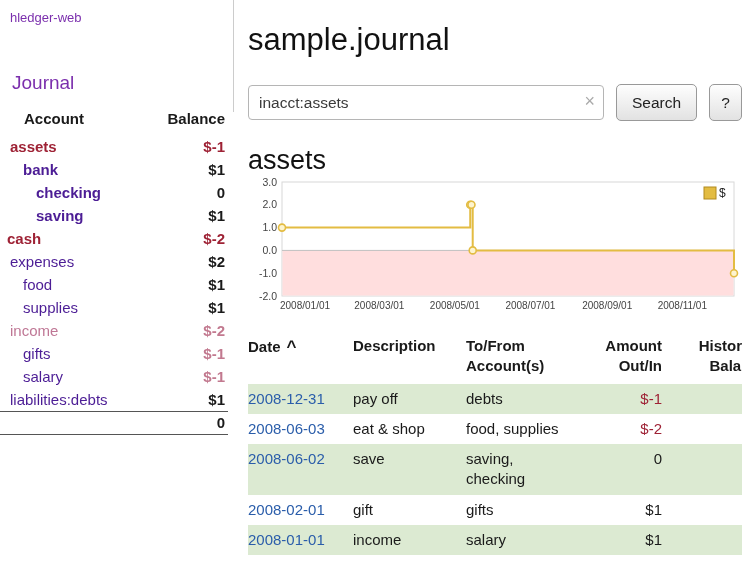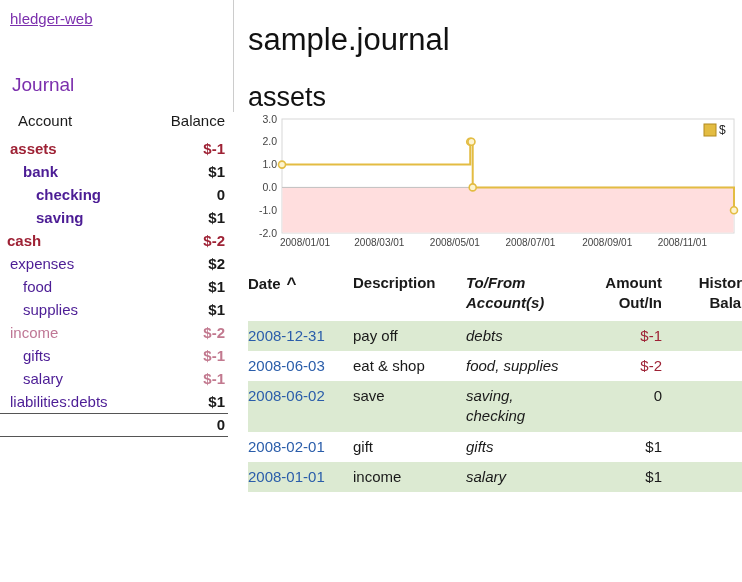--- a/index.html
+++ b/index.html
@@ -1,25 +1,25 @@
 <!DOCTYPE html>
 <html><head>
 <meta charset="utf-8">
 <style>
   html,body{margin:0;padding:0;width:742px;height:582px;background:#fff;overflow:hidden;
     font-family:"Liberation Sans",sans-serif;color:#1a1a1a;}
   a{text-decoration:none;cursor:pointer;}
 
   
   #sidebar{position:absolute;left:0;top:0;width:240px;}
-  .brand{display:block;margin:10px 0 0 10px;font-size:15px;color:#7b2fad;text-decoration:underline;}
+  .brand{display:block;margin:10px 0 0 10px;font-size:13px;color:#7b2fad;}
   .journal-link{display:block;margin:47px 0 0 12px;font-size:19px;color:#7b2fad;}
   .divider{position:absolute;left:233px;top:0;width:1px;height:112px;background:#cccccc;}
   table.accounts{margin-top:14px;border-collapse:collapse;width:228px;font-size:15px;table-layout:fixed;}
-  table.accounts th{font-weight:400;text-align:left;padding:2px 0 8px 18px;}
+  table.accounts th{font-weight:700;text-align:left;padding:2px 0 8px 24px;}
   table.accounts th.num{text-align:right;padding-right:3px;}
   table.accounts td{padding:3px 0;white-space:nowrap;overflow:hidden;}
   table.accounts td.num{text-align:right;font-weight:700;padding-right:3px;}
   table.accounts tfoot td{border-top:1px solid #555;border-bottom:1px solid #555;
     font-weight:400;padding:2px 3px 3px 0;}
   .a-purple{color:#4c1d95;} .a-maroon{color:#9e2235;} .a-rose{color:#bf7795;}
   .b-dark{color:#1a1a1a;} .b-maroon{color:#9e2235;} .b-rose{color:#c2798f;}
   .bold{font-weight:700;}
 
   
@@ -35,21 +35,21 @@
   .btn.help{padding:0 11px;}
   h2.account-heading{font-size:27px;font-weight:400;margin:24px 0 0;color:#111;}
   .chart-label{font-size:15px;font-weight:700;margin:16px 0 2px;}
 
   
   table.register{border-collapse:collapse;width:492px;font-size:15px;margin-top:10px;table-layout:fixed;}
   table.register th{font-weight:700;text-align:left;vertical-align:top;padding:4px 8px 7px 0;line-height:1.35;}
   table.register td{vertical-align:top;padding:5px 8px 5px 0;line-height:1.35;}
   table.register th.num,table.register td.num{text-align:right;padding-right:3px;}
   table.register tr.hl{background:#dcead2;}
-  .w-date{width:97px;} .w-desc{width:105px;} .w-acct{width:108px;font-style:italic;} .w-amt{width:80px;} .w-bal{width:102px;}
+  .w-date{width:97px;} .w-desc{width:105px;} .w-acct{width:108px;} .w-amt{width:80px;} .w-bal{width:102px;}
   .date-link{color:#2a5daa;}
   .neg{color:#9e2235;}
   .sort-caret{font-weight:700;font-size:17px;margin-left:6px;}
 </style>
 </head>
 <body>
 
 <div id="sidebar">
   <a class="brand">hledger-web</a>
   <a class="journal-link">Journal</a>
@@ -117,20 +117,28 @@
       </tr>
     </tfoot>
   </table>
 </div>
 
 <div class="divider"></div>
 
 <div id="main">
   <h1 class="page-title">sample.journal</h1>
 
+  <div class="search-row">
+    <div class="search-box">
+      <input class="search-input" value="inacct:assets" style="">
+      <span class="clear-icon">×</span>
+    </div>
+    <button class="btn">Search</button>
+    <button class="btn help">?</button>
+  </div>
 
   <h2 class="account-heading">assets</h2>
 
   <svg width="492" height="142" viewBox="0 0 492 142">
       <rect x="34" y="6" width="452" height="114" fill="#ffffff" stroke="#d8d8d8"></rect>
       <rect x="34.5" y="74.39999999999999" width="451" height="45.10000000000001" fill="#ffdede"></rect>
       <line x1="34" x2="486" y1="74.39999999999999" y2="74.39999999999999" stroke="#c0c0c0"></line>
       <text x="29" y="9.5" text-anchor="end" font-size="10.5" fill="#444" font-family="Liberation Sans, sans-serif">3.0</text>
       <text x="29" y="32.3" text-anchor="end" font-size="10.5" fill="#444" font-family="Liberation Sans, sans-serif">2.0</text>
       <text x="29" y="55.1" text-anchor="end" font-size="10.5" fill="#444" font-family="Liberation Sans, sans-serif">1.0</text>

